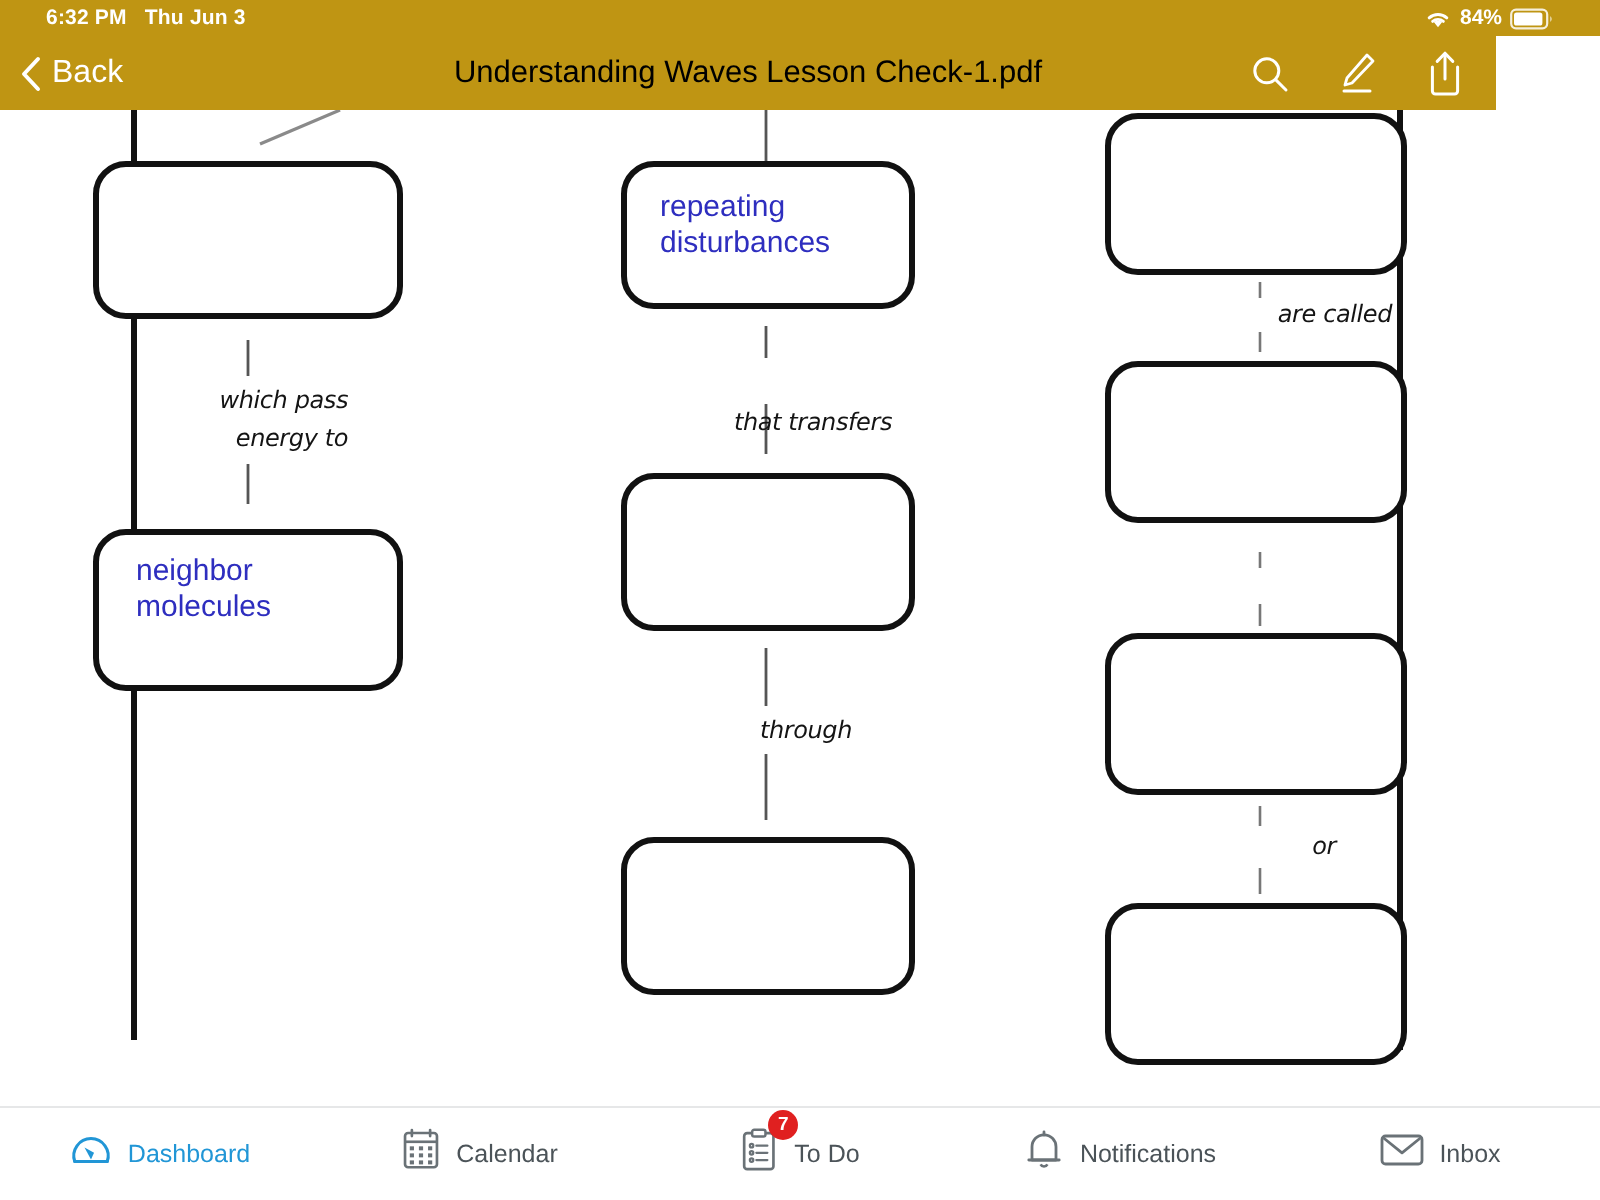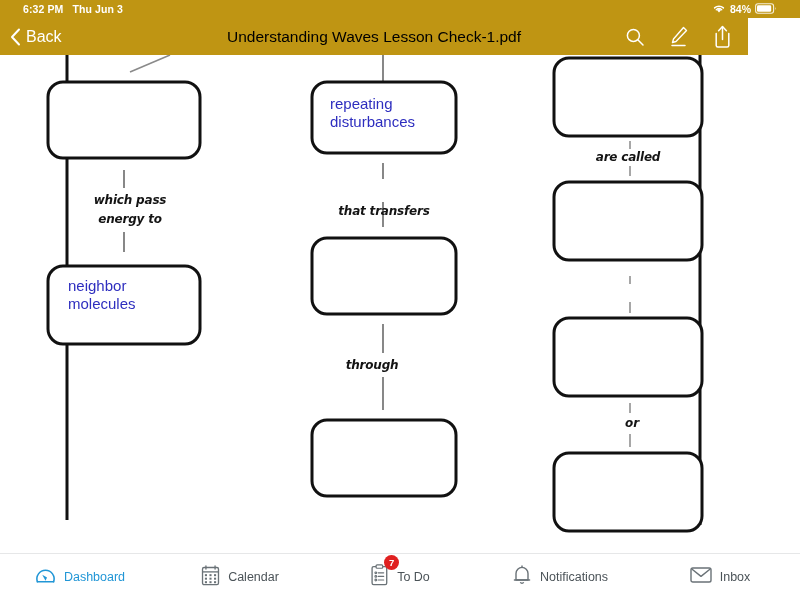--- a/index.html
+++ b/index.html
@@ -14,21 +14,21 @@
   
   .statusbar {
     position: absolute; left:0; top:0; width:800px; height:18px;
     background: #BF9513;
     display:flex; align-items:center;
     color:#fff; font-size:10.5px; font-weight:600;
     padding: 0 23px;
   }
   .sb-time { margin-right: 9px; letter-spacing:0.1px; }
   .sb-date { letter-spacing:0.1px; }
-  .sb-right { margin-left:auto; display:flex; gap:4px; }
+  .sb-right { margin-left:auto; display:flex; align-items:center; gap:4px; }
   .sb-batt-pct { font-size:10.5px; font-weight:600; }
   .wifi-ico { display:block; }
   .batt-ico { display:block; }
 
   
   .navbar {
     position:absolute; left:0; top:18px; width:748px; height:37px;
     background:#BF9513;
     display:flex; align-items:center;
     color:#fff;
@@ -63,24 +63,24 @@
     font-family:"Liberation Sans", sans-serif;
     font-size:15px;
     line-height:18px;
     white-space:pre-line;
   }
   .edge-label {
     position:absolute;
     color:#141414;
     font-family:"DejaVu Sans", sans-serif;
     font-size:12px;
-    font-weight:700;
+    font-weight:400;
     font-style:italic;
     line-height:19px;
-    text-align:center;
+    text-align:right;
     white-space:pre-line;
     letter-spacing:-0.2px;
   }
 
   
   .tabbar {
     position:absolute; left:0; bottom:0; width:800px; height:47px;
     background:#ffffff;
     border-top:1px solid #e6e7e8;
     display:flex; align-items:center;
@@ -184,21 +184,21 @@
       <line x1="630" y1="247" x2="630" y2="258" stroke="#777" stroke-width="1.3"></line>
       <line x1="630" y1="348" x2="630" y2="358" stroke="#777" stroke-width="1.3"></line>
       <line x1="630" y1="379" x2="630" y2="392" stroke="#777" stroke-width="1.3"></line>
     </svg>
 
     <div class="node-label" style="left:68px;  top:222px; width:130px;">neighbor
 molecules</div>
     <div class="node-label" style="left:330px; top:40px;  width:126px;">repeating
 disturbances</div>
 
-    <div class="edge-label" style="left:74px;  top:136px; width:112px;">which pass
+    <div class="edge-label" style="left:62px;  top:136px; width:112px;">which pass
 energy to</div>
     <div class="edge-label" style="left:322px; top:115px; width:124px;margin-top:32px;">that transfers</div>
     <div class="edge-label" style="left:318px; top:301px; width:108px;">through</div>
     <div class="edge-label" style="left:560px; top:93px;  width:136px;">are called</div>
     <div class="edge-label" style="left:596px; top:359px; width:72px;">or</div>
   </div>
 
   <div class="tabbar">
 
     <div class="tab active">

